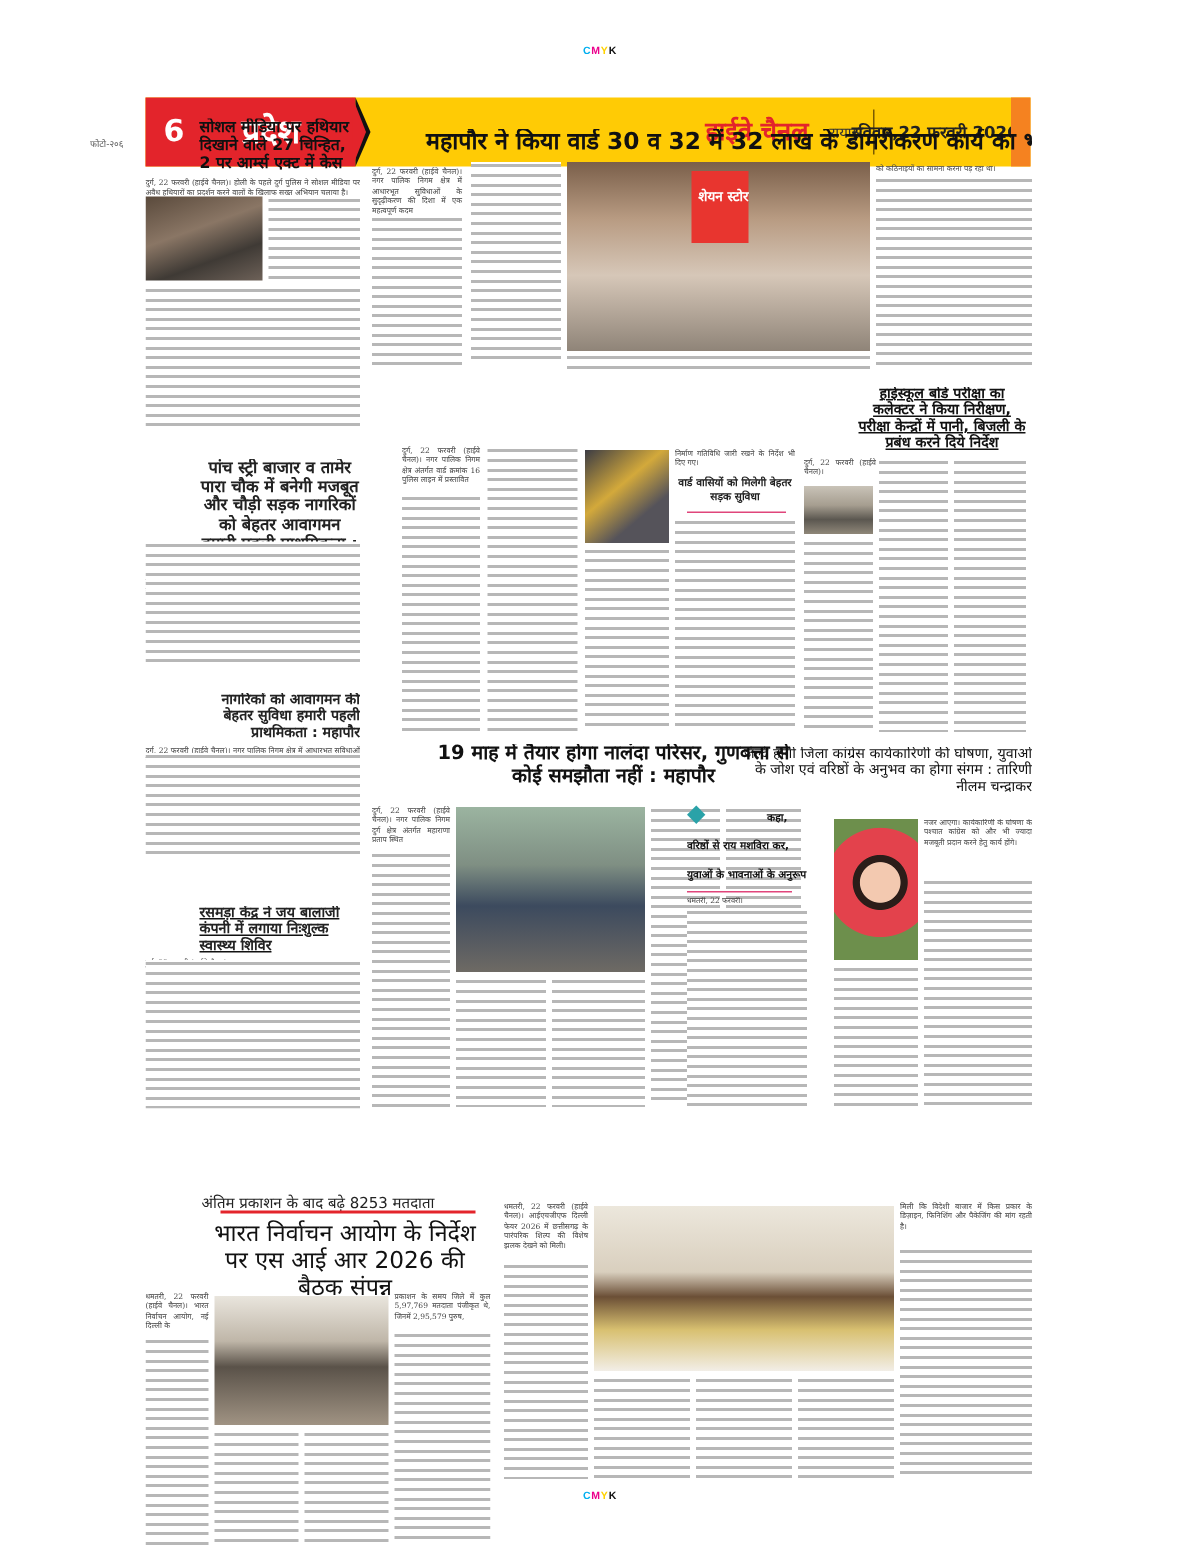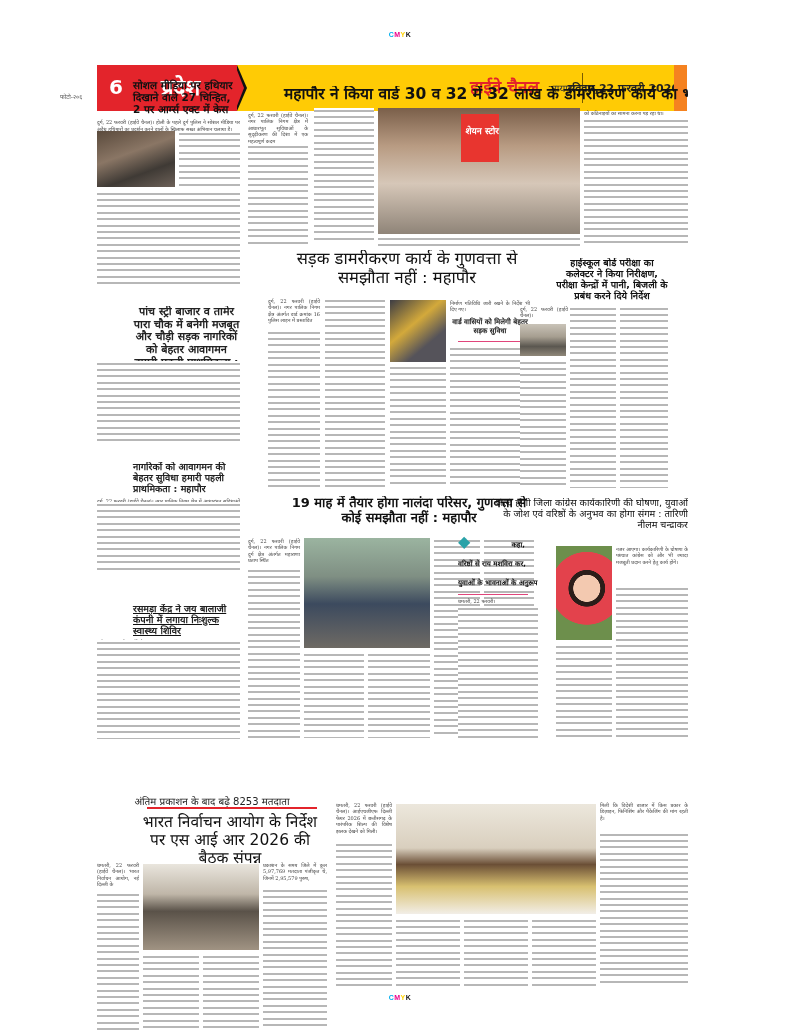--- a/index.html
+++ b/index.html
@@ -68,21 +68,21 @@
   <div class="filler" style="position:absolute;left:0;top:112px;width:143px;height:96px;"></div>
 </div>
 
 <div class="article" style="left:97px;top:306px;width:143px;height:140px;">
   <div class="hl" style="font-size:11px;text-align:center;color:#222;">पांच स्ट्री बाजार व तामेर पारा चौक में बनेगी मजबूत और चौड़ी सड़क नागरिकों को बेहतर आवागमन हमारी पहली प्राथमिकता : महापौर</div>
   <div class="body-text" style="margin-top:3px;">दुर्ग, 22 फरवरी (हाईवे चैनल)। नगर पालिक निगम क्षेत्र में आधारभूत सुविधाओं के सुदृढ़ीकरण की दिशा में एक महत्वपूर्ण कदम</div>
   <div class="filler" style="position:absolute;left:0;top:55px;width:143px;height:85px;"></div>
 </div>
 
 <div class="article" style="left:97px;top:462px;width:143px;height:110px;">
-  <div class="hl" style="font-size:9.5px;text-align:left;color:#222;">नागरिकों को आवागमन की बेहतर सुविधा हमारी पहली प्राथमिकता : महापौर</div>
+  <div class="hl" style="font-size:9.5px;text-align:right;color:#222;">नागरिकों को आवागमन की बेहतर सुविधा हमारी पहली प्राथमिकता : महापौर</div>
   <div class="body-text" style="margin-top:3px;">दुर्ग, 22 फरवरी (हाईवे चैनल)। नगर पालिक निगम क्षेत्र में आधारभूत सुविधाओं के सुदृढ़ीकरण की दिशा में एक महत्वपूर्ण कदम</div>
   <div class="filler" style="position:absolute;left:0;top:40px;width:143px;height:70px;"></div>
 </div>
 
 <div class="article" style="left:97px;top:604px;width:143px;height:135px;text-decoration:underline;">
   <div class="hl" style="font-size:9.5px;color:#222;">रसमड़ा केंद्र ने जय बालाजी कंपनी में लगाया निःशुल्क स्वास्थ्य शिविर</div>
   <div class="body-text" style="margin-top:2px;">दुर्ग, 22 फरवरी (हाईवे चैनल)।</div>
   <div class="filler" style="position:absolute;left:0;top:36px;width:143px;height:99px;"></div>
 </div>
 
@@ -93,33 +93,32 @@
   <div class="filler" style="position:absolute;left:66px;top:22px;width:60px;height:136px;"></div>
   <div class="photo ph-street" style="left:130px;top:22px;width:202px;height:126px;">
     <div class="ph-banner" style="left:83px;top:6px;width:38px;height:48px;">शेयन स्टोर</div>
   </div>
   <div class="filler" style="position:absolute;left:130px;top:150px;width:202px;height:10px;"></div>
   <div class="body-text" style="position:absolute;left:336px;top:24px;width:104px;">को कठिनाइयों का सामना करना पड़ रहा था।</div>
   <div class="filler" style="position:absolute;left:336px;top:32px;width:104px;height:126px;"></div>
 </div>
 
 <div class="article" style="left:248px;top:250px;width:282px;height:240px;">
-  <div class="hl" style="font-size:16.5px;text-align:center;font-weight:normal;">सड़क डामरीकरण कार्य के गुणवत्ता से समझौता नहीं : महापौर</div>
   <div class="body-text" style="position:absolute;left:20px;top:48px;width:52px;">दुर्ग, 22 फरवरी (हाईवे चैनल)। नगर पालिक निगम क्षेत्र अंतर्गत वार्ड क्रमांक 16 पुलिस लाइन में प्रस्तावित</div>
   <div class="filler" style="position:absolute;left:20px;top:80px;width:52px;height:160px;"></div>
   <div class="filler" style="position:absolute;left:77px;top:48px;width:60px;height:190px;"></div>
   <div class="photo ph-small" style="left:142px;top:50px;width:56px;height:62px;"></div>
   <div class="filler" style="position:absolute;left:142px;top:115px;width:56px;height:123px;"></div>
   <div class="body-text" style="position:absolute;left:202px;top:50px;width:80px;">निर्माण गतिविधि जारी रखने के निर्देश भी दिए गए।</div>
   <div class="sub-hl" style="position:absolute;left:202px;top:68px;width:80px;">वार्ड वासियों को मिलेगी बेहतर सड़क सुविधा</div>
   <div class="rule" style="left:210px;top:91px;width:66px;"></div>
   <div class="filler" style="position:absolute;left:202px;top:96px;width:80px;height:142px;"></div>
 </div>
 
-<div class="article" style="left:520px;top:258px;width:148px;height:232px;">
+<div class="article" style="left:536px;top:258px;width:148px;height:232px;text-decoration:underline;">
   <div class="hl" style="font-size:9.5px;text-align:center;">हाईस्कूल बोर्ड परीक्षा का कलेक्टर ने किया निरीक्षण, परीक्षा केन्द्रों में पानी, बिजली के प्रबंध करने दिये निर्देश</div>
   <div class="body-text" style="position:absolute;left:0;top:48px;width:48px;">दुर्ग, 22 फरवरी (हाईवे चैनल)।</div>
   <div class="photo ph-room" style="left:0;top:66px;width:46px;height:32px;"></div>
   <div class="filler" style="position:absolute;left:0;top:102px;width:46px;height:128px;"></div>
   <div class="filler" style="position:absolute;left:50px;top:48px;width:46px;height:182px;"></div>
   <div class="filler" style="position:absolute;left:100px;top:48px;width:48px;height:182px;"></div>
 </div>
 
 <div class="article" style="left:248px;top:496px;width:286px;height:244px;">
   <div class="hl" style="font-size:13px;text-align:center;">19 माह में तैयार होगा नालंदा परिसर, गुणवत्ता से कोई समझौता नहीं : महापौर</div>

